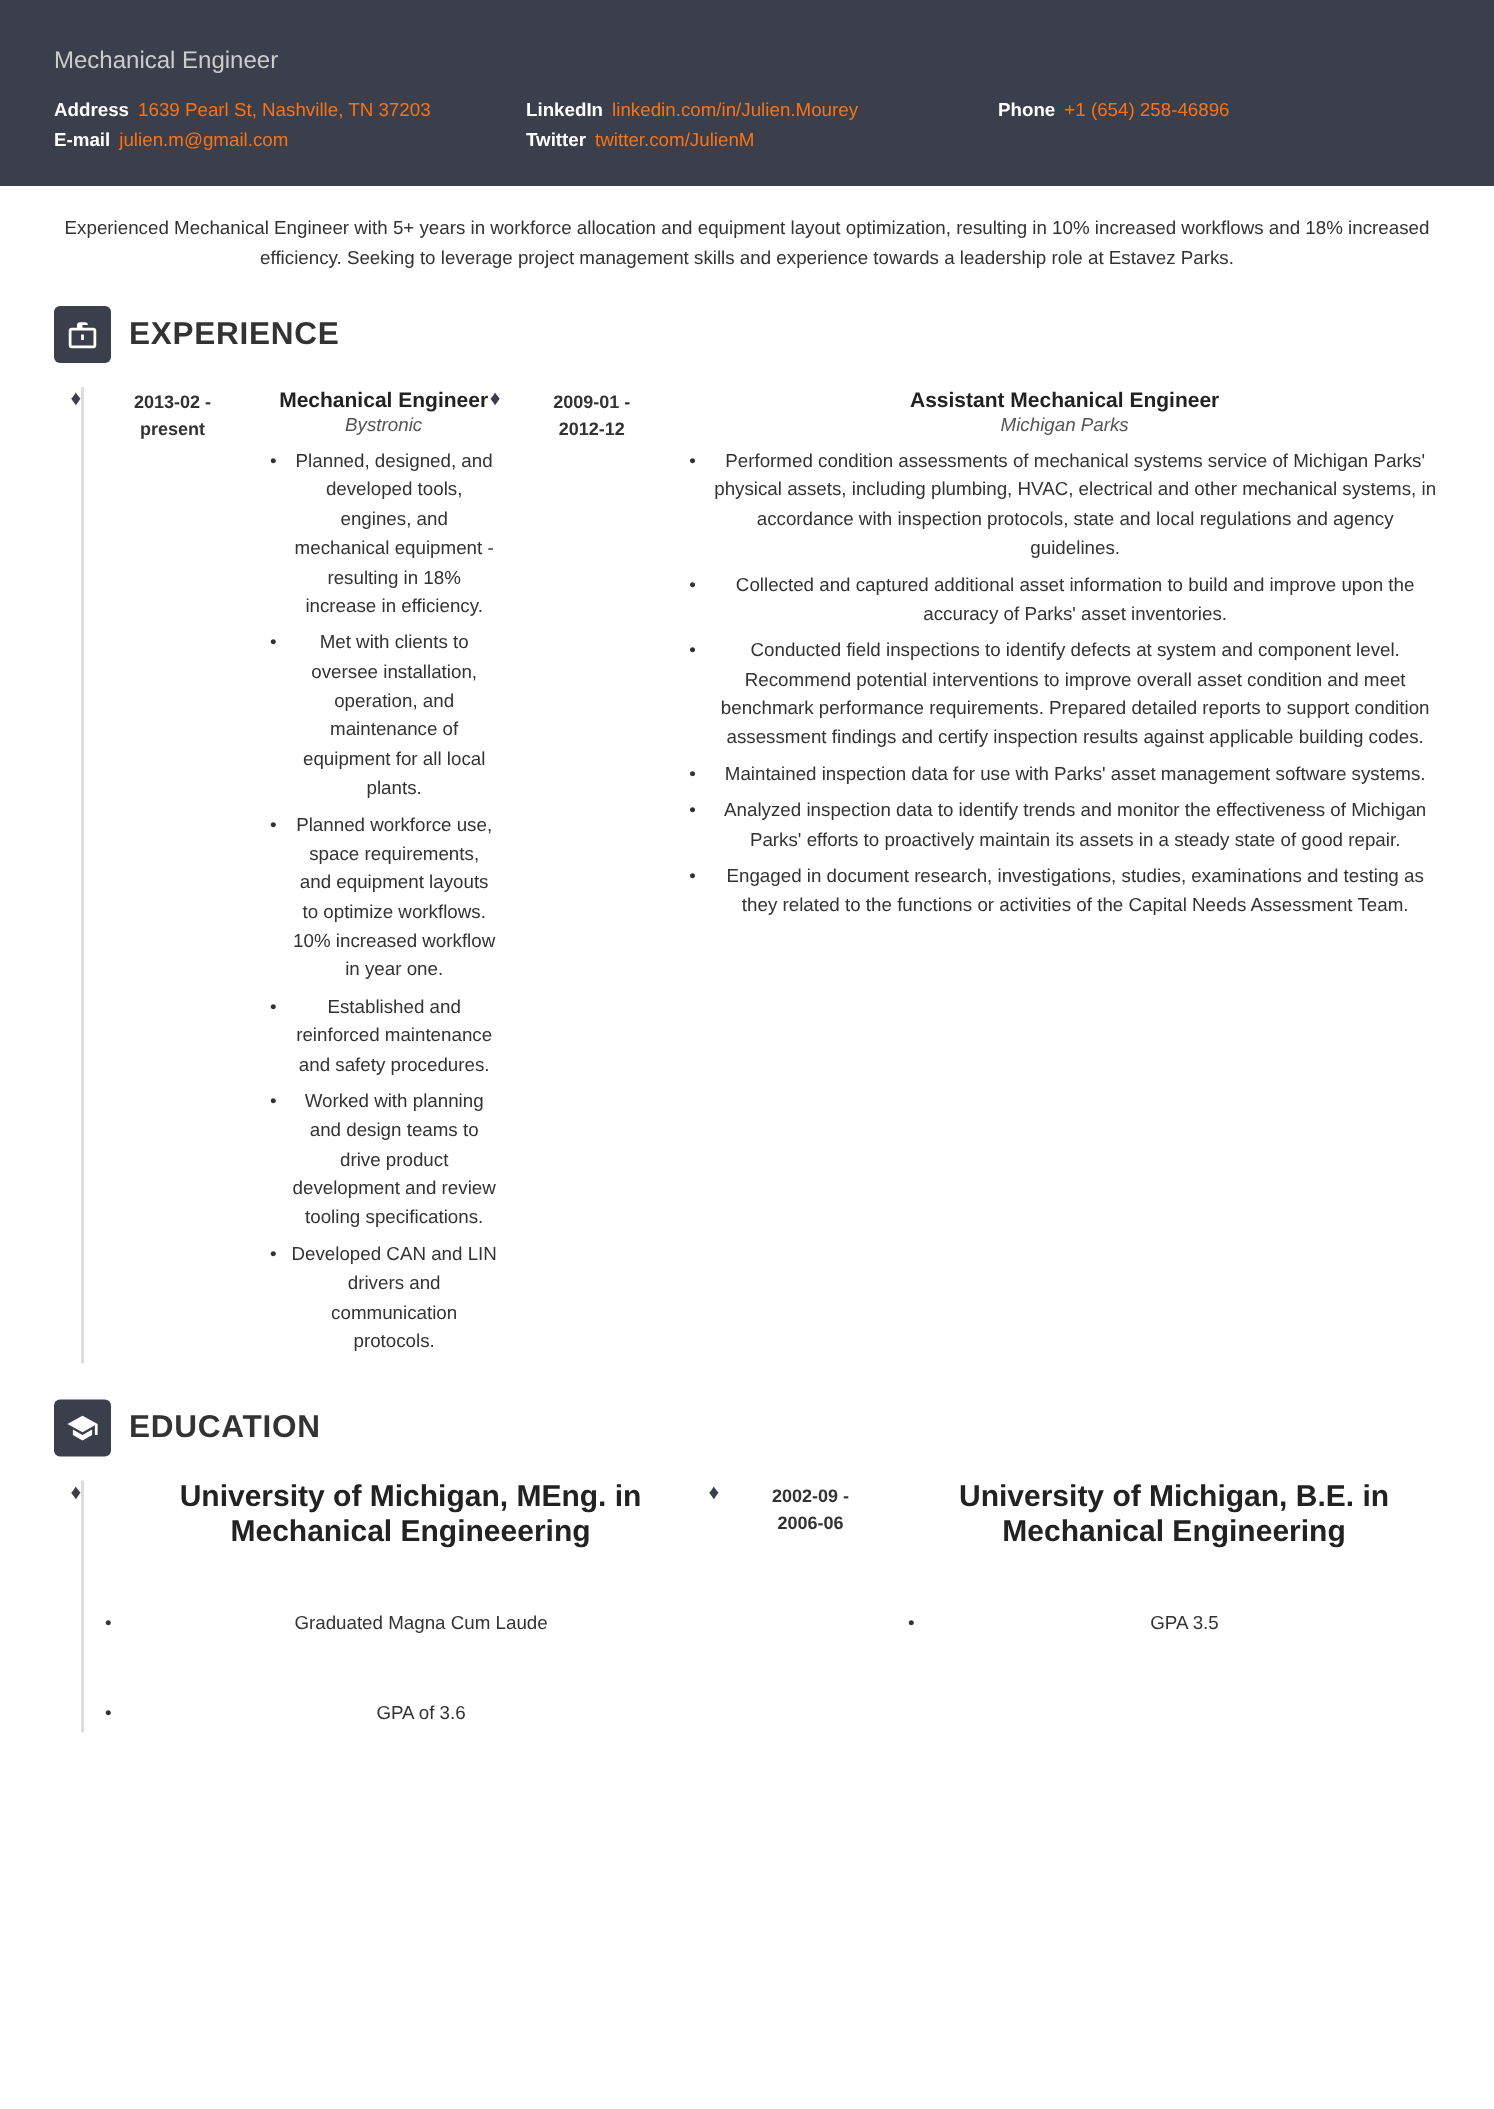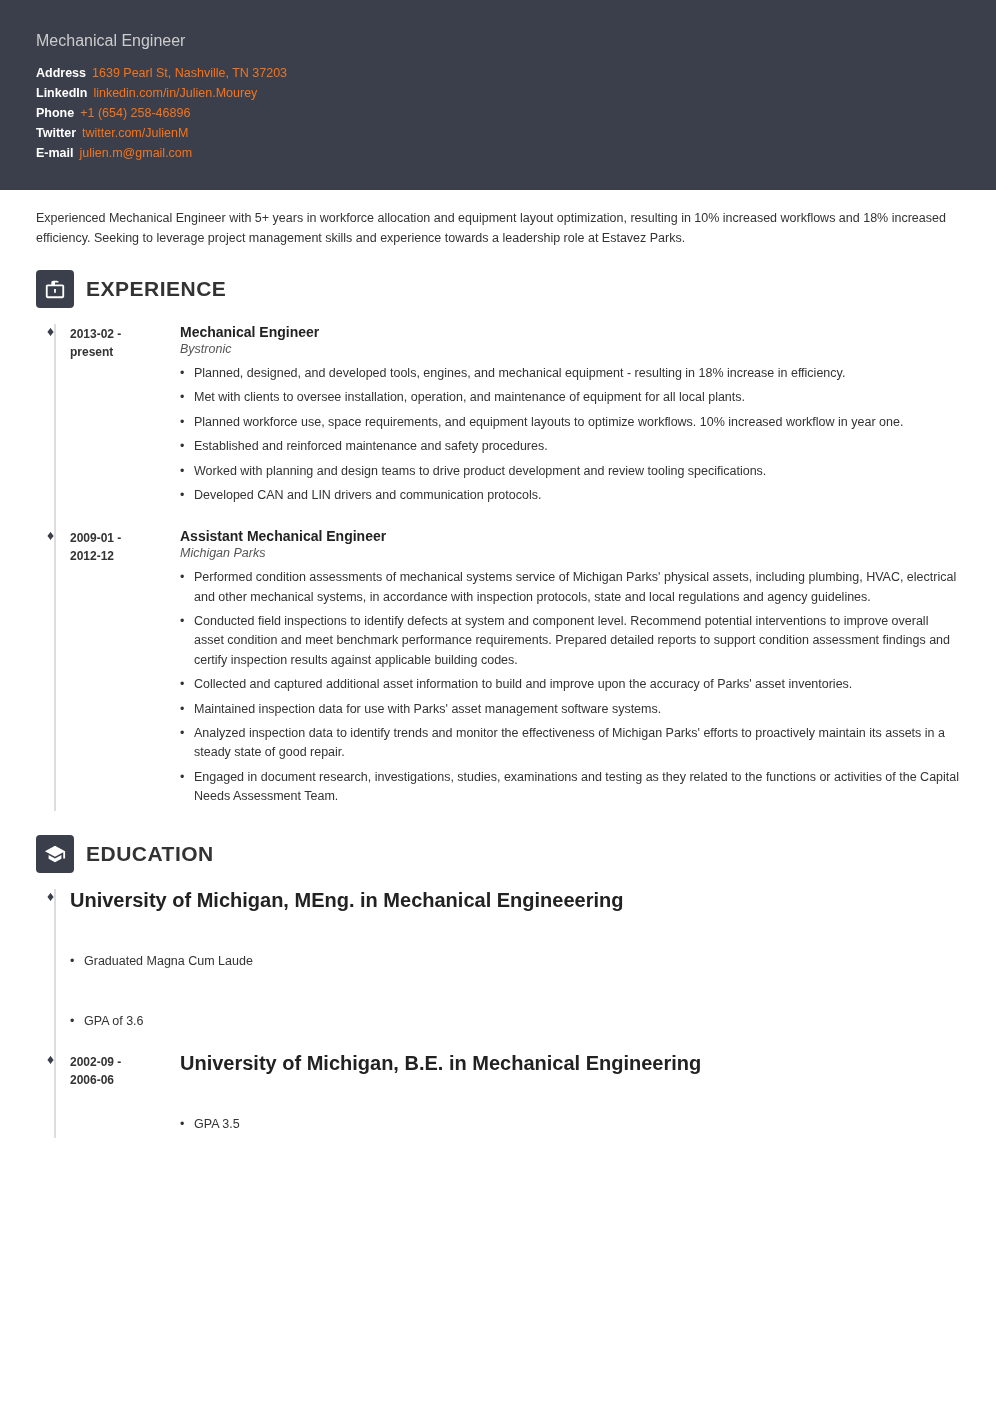--- a/index.html
+++ b/index.html
@@ -31,21 +31,21 @@
     .header-title {
       font-size: 16px;
       color: #ccc;
       margin-top: 4px;
       margin-bottom: 16px;
       font-weight: 400;
     }
 
     .header-contact {
       display: grid;
-      grid-template-columns: 1fr;
+      grid-template-columns: 1fr 1fr 1fr;
       gap: 6px 20px;
       font-size: 12.5px;
       color: #ddd;
     }
 
     .contact-item {
       display: flex;
       align-items: baseline;
       gap: 6px;
     }
@@ -55,20 +55,21 @@
       color: #fff;
       white-space: nowrap;
     }
 
     .contact-value {
       color: #f97316;
     }
 
     .content {
       padding: 18px 36px 30px 36px;
+      text-align: center;
     }
 
     .summary {
       font-size: 12.5px;
       line-height: 1.6;
       color: #333;
       margin-bottom: 22px;
     }
 
     .section {
@@ -102,21 +103,20 @@
     .section-title {
       font-size: 21px;
       font-weight: 700;
       color: #333;
       letter-spacing: 0.5px;
       text-transform: uppercase;
     }
 
     .timeline {
       display: flex;
-      flex-direction: column;
       gap: 18px;
       padding-left: 14px;
       border-left: 2px solid #ddd;
       margin-left: 18px;
     }
 
     .timeline-item {
       display: flex;
       gap: 20px;
       position: relative;
@@ -225,27 +225,27 @@
     <div class="contact-item">
       <span class="contact-label">LinkedIn</span>
       <span class="contact-value">linkedin.com/in/Julien.Mourey</span>
     </div>
 
     <div class="contact-item">
       <span class="contact-label">Phone</span>
       <span class="contact-value">+1 (654) 258-46896</span>
     </div>
     <div class="contact-item">
+      <span class="contact-label">E-mail</span>
+      <span class="contact-value">julien.m@gmail.com</span>
+    </div>
+
+    <div class="contact-item">
       <span class="contact-label">Twitter</span>
       <span class="contact-value">twitter.com/JulienM</span>
-    </div>
-
-    <div class="contact-item">
-      <span class="contact-label">E-mail</span>
-      <span class="contact-value">julien.m@gmail.com</span>
     </div>
     <div></div>
   </div>
 </div>
 
 <div class="content">
 
   <p class="summary">Experienced Mechanical Engineer with 5+ years in workforce allocation and equipment layout optimization, resulting in 10% increased workflows and 18% increased efficiency. Seeking to leverage project management skills and experience towards a leadership role at Estavez Parks.</p>
 
   <div class="section">
@@ -284,22 +284,22 @@
       <div class="timeline-item">
         <div class="timeline-date">
           <span>2009-01 -</span><br>
           <span>2012-12</span>
         </div>
         <div class="timeline-body">
           <div class="timeline-job-title">Assistant Mechanical Engineer</div>
           <div class="timeline-company">Michigan Parks</div>
           <ul class="timeline-bullets">
             <li>Performed condition assessments of mechanical systems service of Michigan Parks' physical assets, including plumbing, HVAC, electrical and other mechanical systems, in accordance with inspection protocols, state and local regulations and agency guidelines.</li>
+            <li>Collected and captured additional asset information to build and improve upon the accuracy of Parks' asset inventories.</li>
             <li>Conducted field inspections to identify defects at system and component level. Recommend potential interventions to improve overall asset condition and meet benchmark performance requirements. Prepared detailed reports to support condition assessment findings and certify inspection results against applicable building codes.</li>
-            <li>Collected and captured additional asset information to build and improve upon the accuracy of Parks' asset inventories.</li>
             <li>Maintained inspection data for use with Parks' asset management software systems.</li>
             <li>Analyzed inspection data to identify trends and monitor the effectiveness of Michigan Parks' efforts to proactively maintain its assets in a steady state of good repair.</li>
             <li>Engaged in document research, investigations, studies, examinations and testing as they related to the functions or activities of the Capital Needs Assessment Team.</li>
           </ul>
         </div>
       </div>
 
     </div>
   </div>
 

